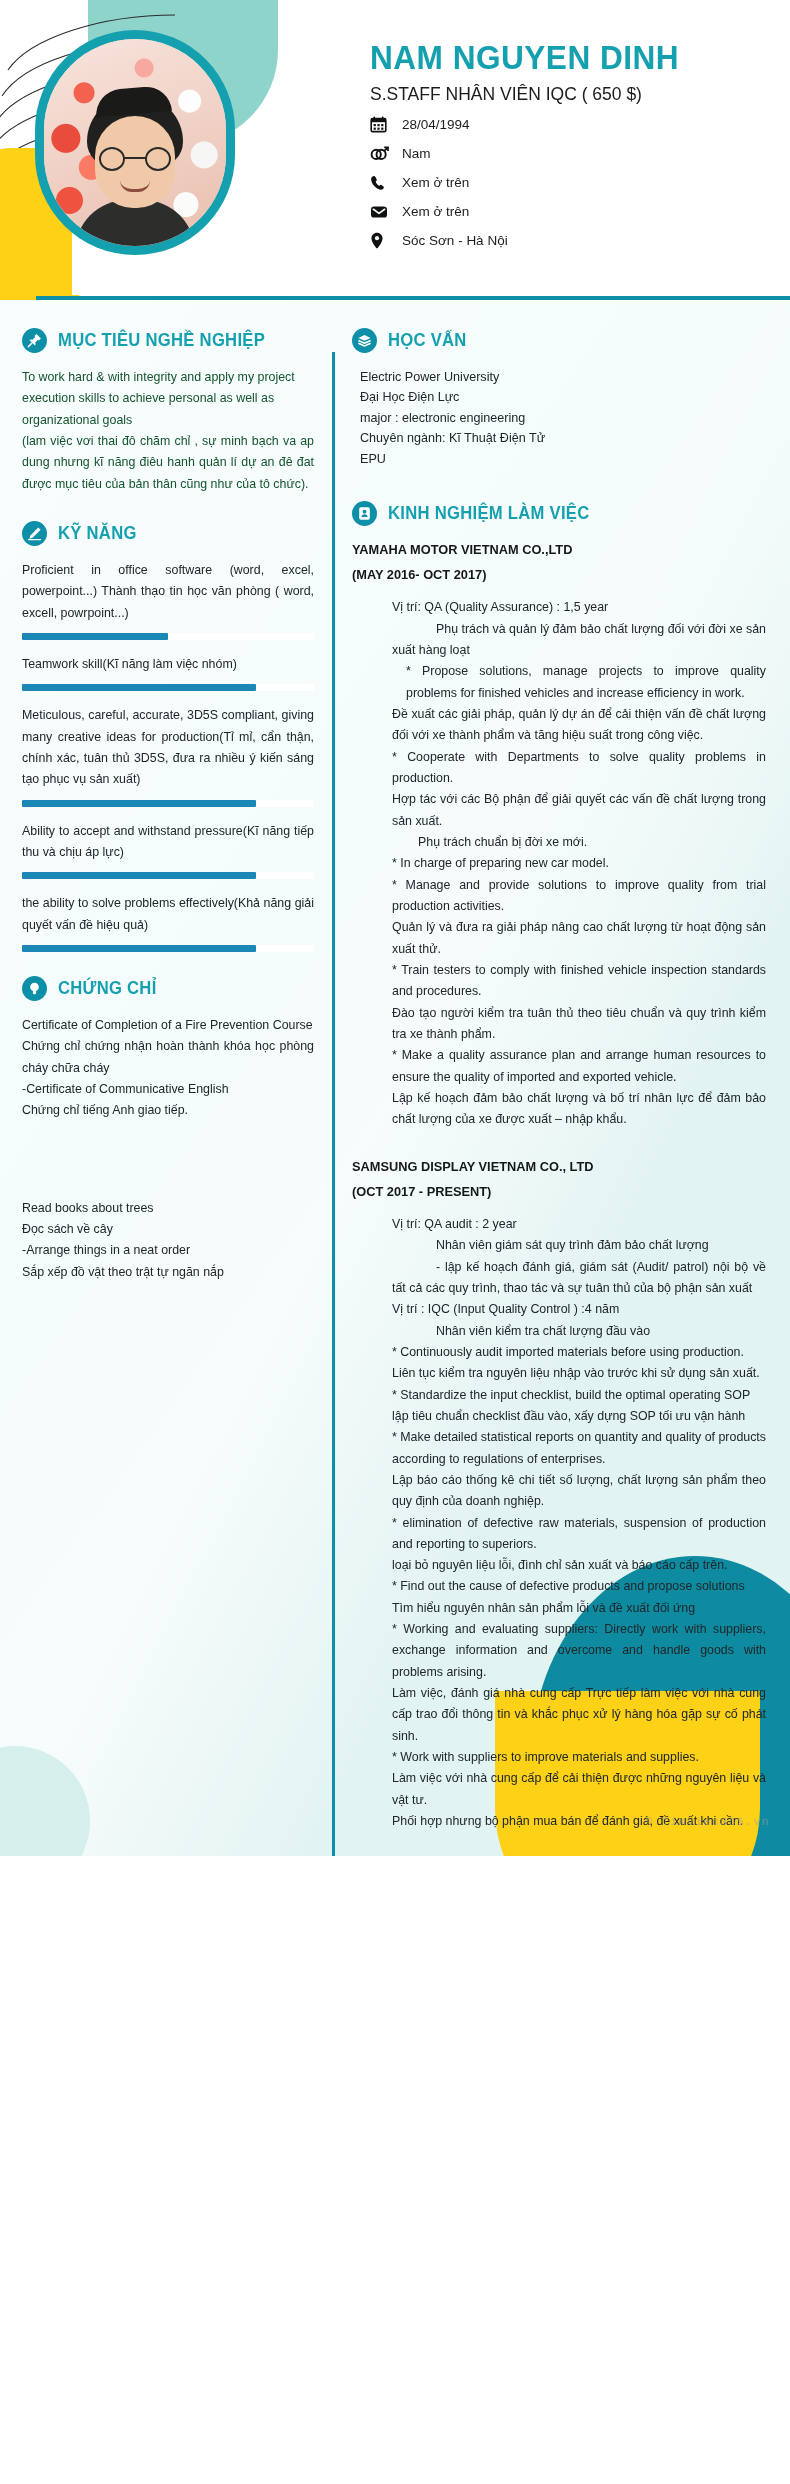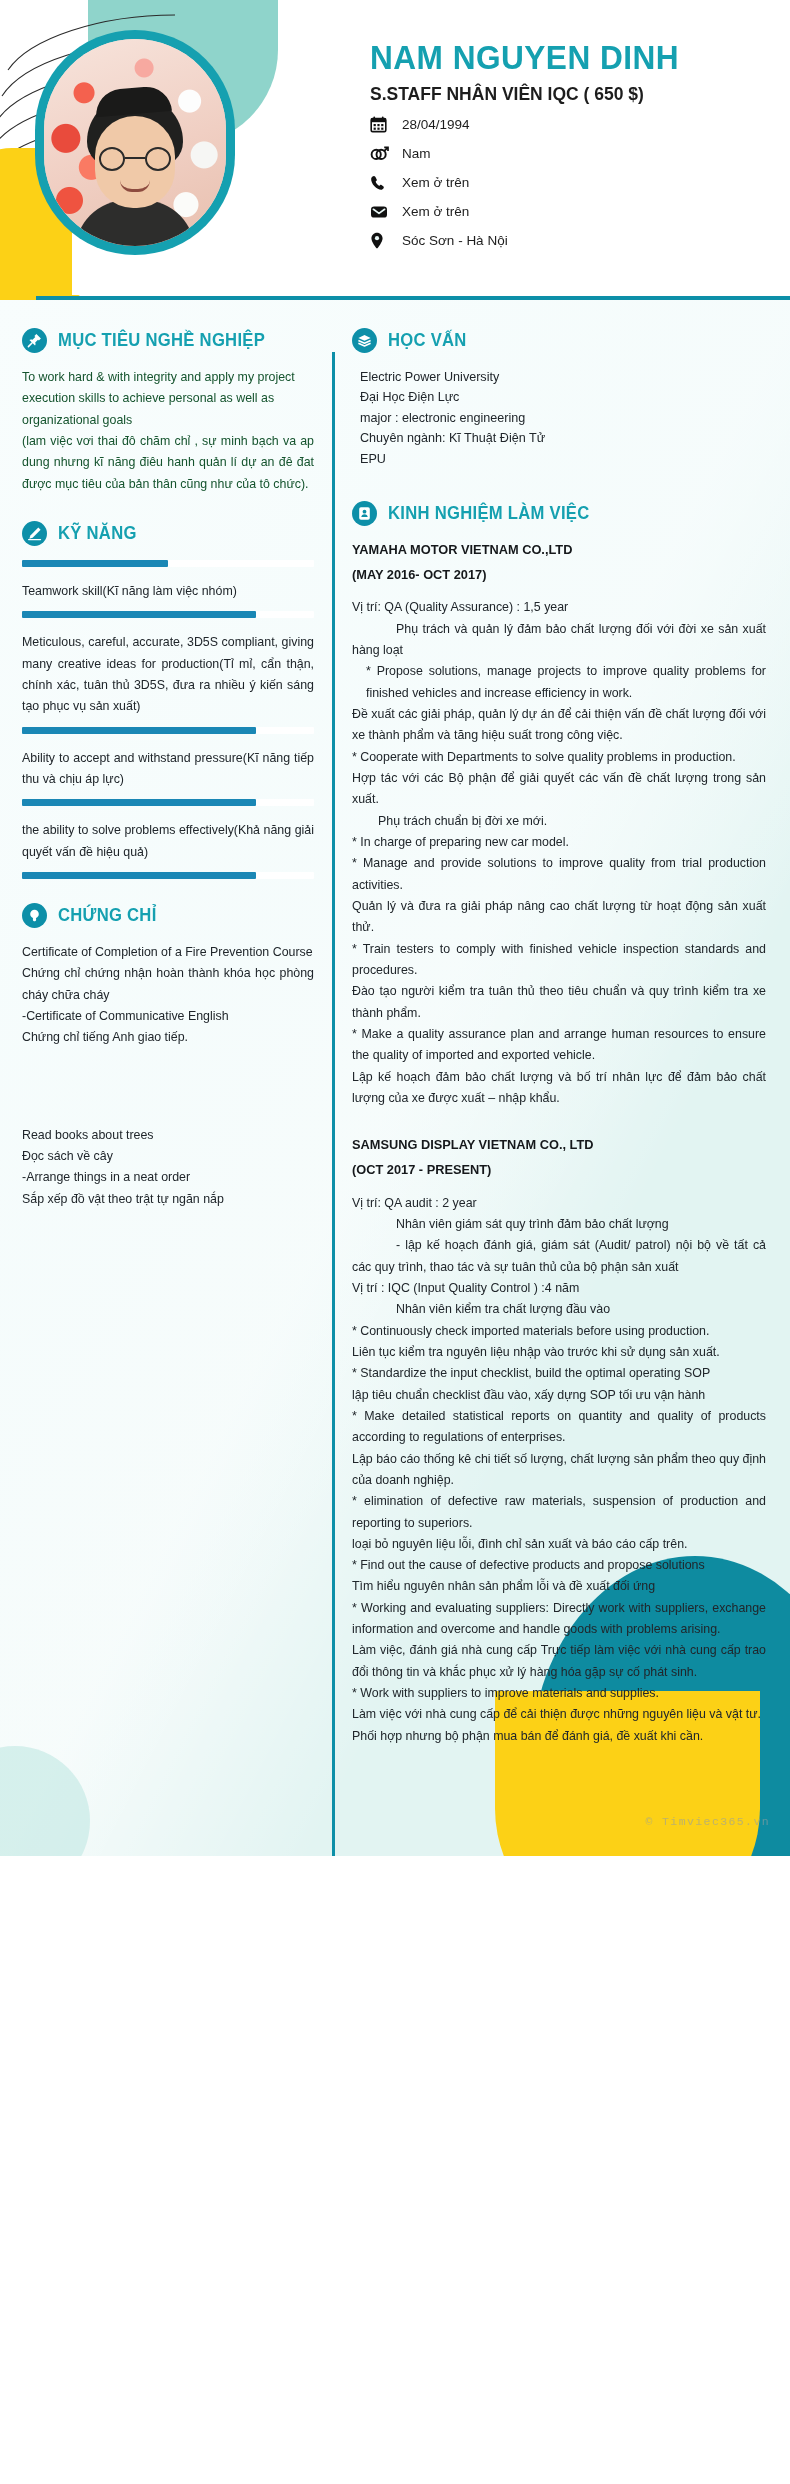--- a/index.html
+++ b/index.html
@@ -129,21 +129,21 @@
     position: absolute; left: 370px; top: 38px;
     font-size: 34px; font-weight: 800; letter-spacing: .5px;
     color: #15a0b0;
     font-family: "Liberation Sans", sans-serif;
     transform: scaleX(0.93);
     transform-origin: left center;
     white-space: nowrap;
   }
   .job-title {
     position: absolute; left: 370px; top: 84px;
-    font-size: 17.5px; color: #1d1d1d; font-weight: 700;
+    font-size: 17.5px; color: #1d1d1d; font-weight: 400;
     white-space: nowrap;
   }
   .contact-list {
     position: absolute; left: 370px; top: 112px;
     display: flex; flex-direction: column; gap: 4px;
   }
   .contact-row {
     display: flex; align-items: center; height: 25px;
     font-size: 13.5px; color: #1d1d1d;
   }
@@ -204,21 +204,21 @@
   .cert-text.nj { text-align: left; }
 
   .edu-wrap { padding-left: 8px; }
   .edu-line { font-size: 12.6px; line-height: 1.62; color: #20262b; }
 
   .exp-company {
     font-size: 12.8px; font-weight: 700; color: #15181b; line-height: 1.5;
     margin-top: 6px;
   }
   .exp-block { margin-bottom: 4px; }
-  .exp-line { font-size: 12.4px; line-height: 1.72; color: #20262b; text-align: justify; }
+  .exp-line { font-size: 12.4px; line-height: 1.72; color: #20262b; text-align: justify; margin-left: 40px; }
   .exp-line.nj { text-align: left; }
   .exp-line.ind1 { padding-left: 14px; }
   .exp-line.ind2 { text-indent: 44px; }
   .exp-line.ind3 { text-indent: 26px; }
   .exp-gap { height: 13px; }
 
   .watermark {
     position: absolute; right: 20px; bottom: 28px;
     font-family: "Liberation Mono", monospace;
     font-size: 11.5px; color: rgba(150,160,160,.62); letter-spacing: 1.4px;
@@ -358,20 +358,21 @@
       <span class="sect-badge">
         <svg width="15" height="15" viewBox="0 0 15 15">
             <path d="M11.3 1.4 L13.6 3.7 L5.6 11.7 L2.3 12.8 L3.4 9.5 Z" fill="#fff"></path>
             <path d="M1.6 13.6 L13.5 13.6" stroke="#fff" stroke-width="1.3" stroke-linecap="round"></path>
           </svg>
       </span>
       <span class="sect-title">KỸ NĂNG</span>
     </div>
 
     <div class="skill-block">
+      <div class="skill-label">Proficient in office software (word, excel, powerpoint...) Thành thạo tin học văn phòng ( word, excell, powrpoint...)</div>
       <div class="bar-track">
           <div class="bar-fill" style="width:50%"></div>
         </div>
     </div>
     <div class="skill-block">
       <div class="skill-label body-text-left">Teamwork skill(Kĩ năng làm việc nhóm)</div>
       <div class="bar-track">
           <div class="bar-fill" style="width:80%"></div>
         </div>
     </div>
@@ -472,21 +473,21 @@
 
     <div class="exp-block">
       <div class="exp-company">SAMSUNG DISPLAY VIETNAM CO., LTD</div>
       <div class="exp-company">(OCT 2017 - PRESENT)</div>
       <div class="exp-gap"></div>
       <div class="exp-line nj">Vị trí: QA audit  : 2 year</div>
       <div class="exp-line ind2">Nhân viên giám sát quy trình đảm bảo chất lượng</div>
       <div class="exp-line ind2"> - lập kế hoạch đánh giá, giám sát (Audit/ patrol) nội bộ về tất cả các quy trình, thao tác và sự tuân thủ của bộ phận sản xuất</div>
       <div class="exp-line nj">Vị trí : IQC (Input Quality Control ) :4 năm</div>
       <div class="exp-line ind2">Nhân viên kiểm tra chất lượng đầu vào</div>
-      <div class="exp-line">* Continuously   check imported materials before using production.</div>
+      <div class="exp-line">* Continuously   audit imported materials before using production.</div>
       <div class="exp-line">Liên tục kiểm tra nguyên liệu nhập vào trước khi sử dụng sản xuất.</div>
       <div class="exp-line">* Standardize the input checklist, build the optimal operating SOP</div>
       <div class="exp-line">lập tiêu chuẩn checklist đầu vào, xấy dựng SOP tối ưu vận hành</div>
       <div class="exp-line">* Make detailed statistical reports on quantity and quality of products according to regulations of enterprises.</div>
       <div class="exp-line">Lập báo cáo thống kê chi tiết số lượng, chất lượng sản phẩm theo quy định của doanh nghiệp.</div>
       <div class="exp-line">* elimination  of  defective  raw  materials,  suspension  of production and reporting to superiors.</div>
       <div class="exp-line">loại bỏ nguyên liệu lỗi, đình chỉ sản xuất và báo cáo cấp trên.</div>
       <div class="exp-line">* Find  out  the  cause  of  defective  products  and  propose solutions</div>
       <div class="exp-line">Tìm hiểu nguyên nhân sản phẩm lỗi và đề xuất đối ứng</div>
       <div class="exp-line">*  Working  and  evaluating  suppliers:  Directly  work  with suppliers, exchange information and overcome and handle goods with problems arising.</div>

